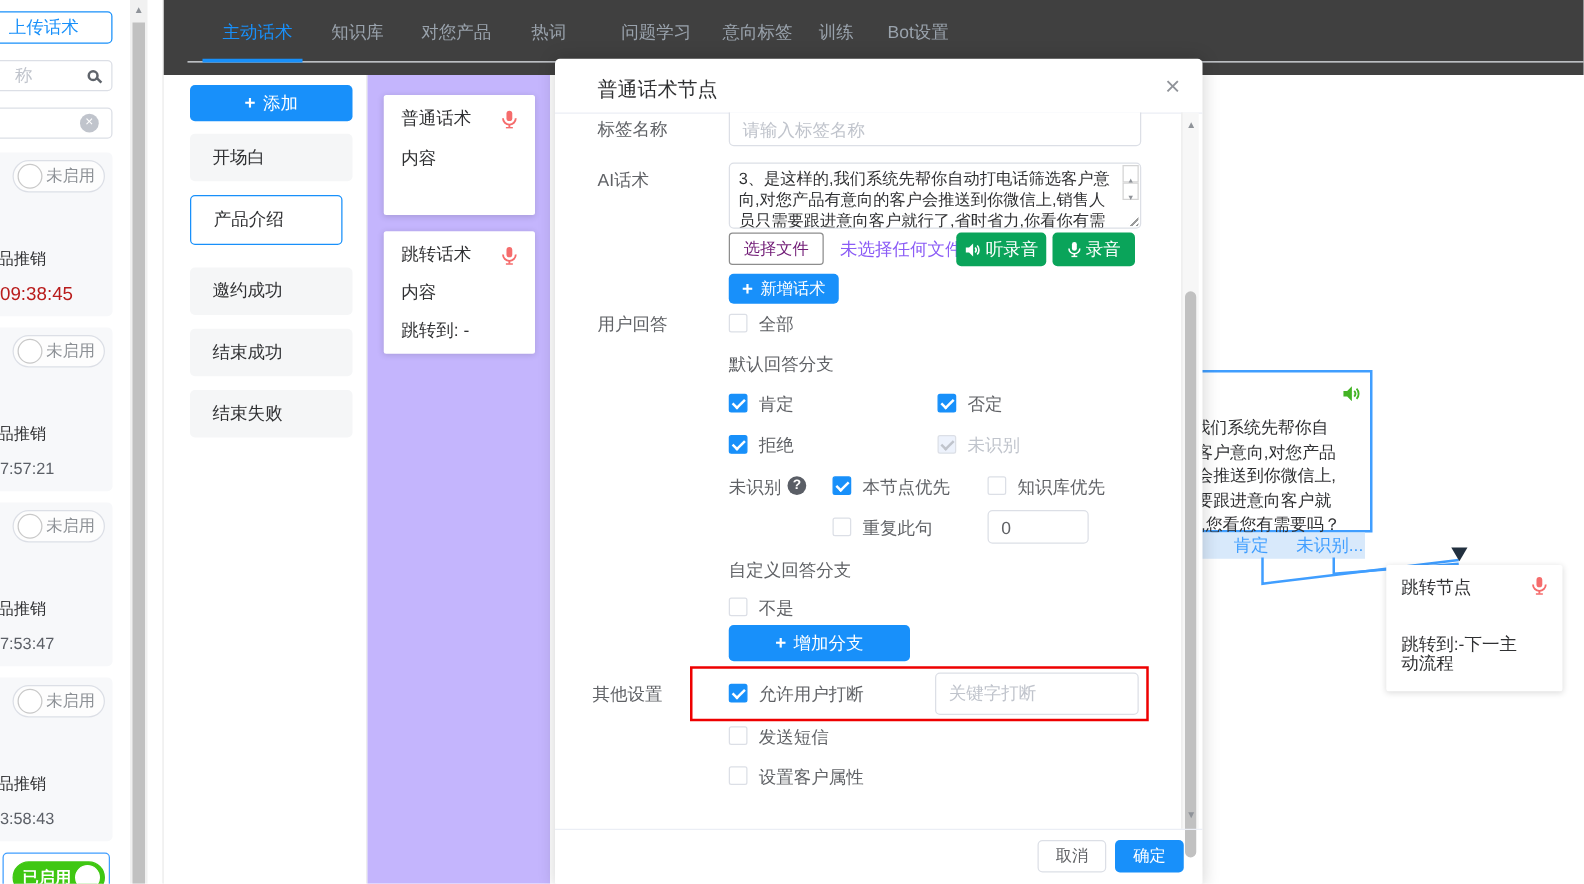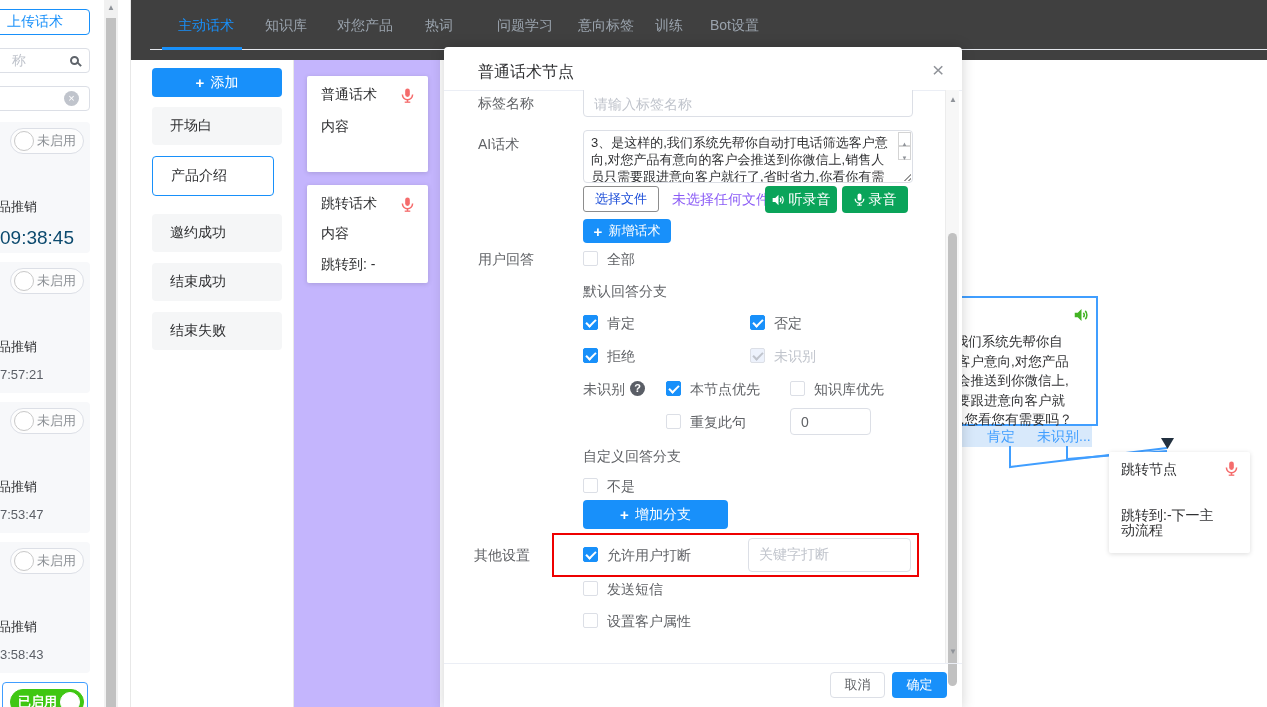--- a/index.html
+++ b/index.html
@@ -64,21 +64,21 @@
   <div class="a ibox" style="left:-85px;top:86px;width:175px;height:25px;justify-content:flex-end">
     <span class="clr">×</span>
   </div>
 
   <div class="a scard" style="left:-40px;top:122px;width:130px;height:131px">
     <div class="tg a" style="right:6px;top:6px">
         <span class="knob"></span>
         <span>未启用</span>
       </div>
     <span class="a" style="left:38px;top:76px;font-size:13px">品推销</span>
-    <span class="a" style="left:40px;top:105px;font-size:19px;color:#0c4a6e">09:38:45</span>
+    <span class="a" style="left:40px;top:105px;font-size:15px;color:#b91c1c">09:38:45</span>
   </div>
   <div class="a scard" style="left:-40px;top:262px;width:130px;height:131px">
     <div class="tg a" style="right:6px;top:6px">
         <span class="knob"></span>
         <span>未启用</span>
       </div>
     <span class="a" style="left:38px;top:76px;font-size:13px">品推销</span>
     <span class="a" style="left:40px;top:105px;font-size:13px;color:#5b5f66">7:57:21</span>
   </div>
   <div class="a scard" style="left:-40px;top:402px;width:130px;height:131px">
@@ -229,21 +229,21 @@
     </div>
 
     <span class="modal-label" style="left:34px;top:46px">AI话术</span>
     <div class="a" style="left:139px;top:40px;width:330px;height:53px;border:1px solid #dcdfe6;border-radius:4px;overflow:hidden">
       <div style="padding:3px 18px 0 7px;font-size:13px;line-height:17px;color:#303133">3、是这样的,我们系统先帮你自动打电话筛选客户意向,对您产品有意向的客户会推送到你微信上,销售人员只需要跟进意向客户就行了,省时省力,你看你有需要吗?</div>
       <div class="a" style="right:1px;top:1px;width:13px;height:14px;border:1px solid #d4d4d4;text-align:center"><span class="tri" style="font-size:6px">▲</span></div>
       <div class="a" style="right:1px;top:15px;width:13px;height:14px;border:1px solid #d4d4d4;text-align:center"><span class="tri" style="font-size:6px">▼</span></div>
       <div class="a resz" style="right:1px;bottom:1px"></div>
     </div>
 
-    <div class="a" style="left:139px;top:96px;width:76px;height:26px;border:1px solid #8d8d8d;border-radius:3px;background:#fff;display:flex;align-items:center;justify-content:center;font-size:13px;color:#1d4ed8">
+    <div class="a" style="left:139px;top:96px;width:76px;height:26px;border:1px solid #8d8d8d;border-radius:3px;background:#fff;display:flex;align-items:center;justify-content:center;font-size:13px;color:#701a75">
       <span>选择文件</span>
     </div>
     <span class="a" style="left:228px;top:101px;color:#8b5cf6">未选择任何文件</span>
     <div class="a btn btn-green" style="left:321px;top:96px;width:72px;height:27px;font-size:14px;gap:4px">
       <svg width="13" height="12" viewBox="0 0 20 18">
           <polygon points="1,6 5,6 10,1 10,17 5,12 1,12" fill="#fff"></polygon>
           <path d="M12.5 6 a4.5 4.5 0 0 1 0 6" fill="none" stroke="#fff" stroke-width="2"></path>
           <path d="M15 3.5 a8 8 0 0 1 0 11" fill="none" stroke="#fff" stroke-width="2"></path>
         </svg>
       <span>听录音</span>

